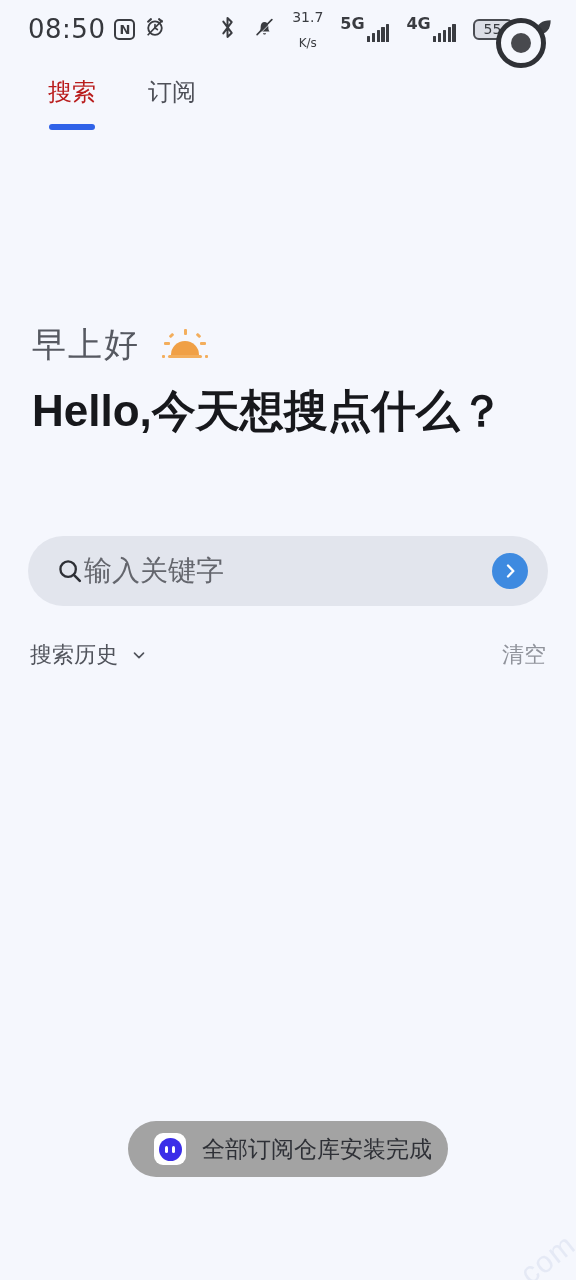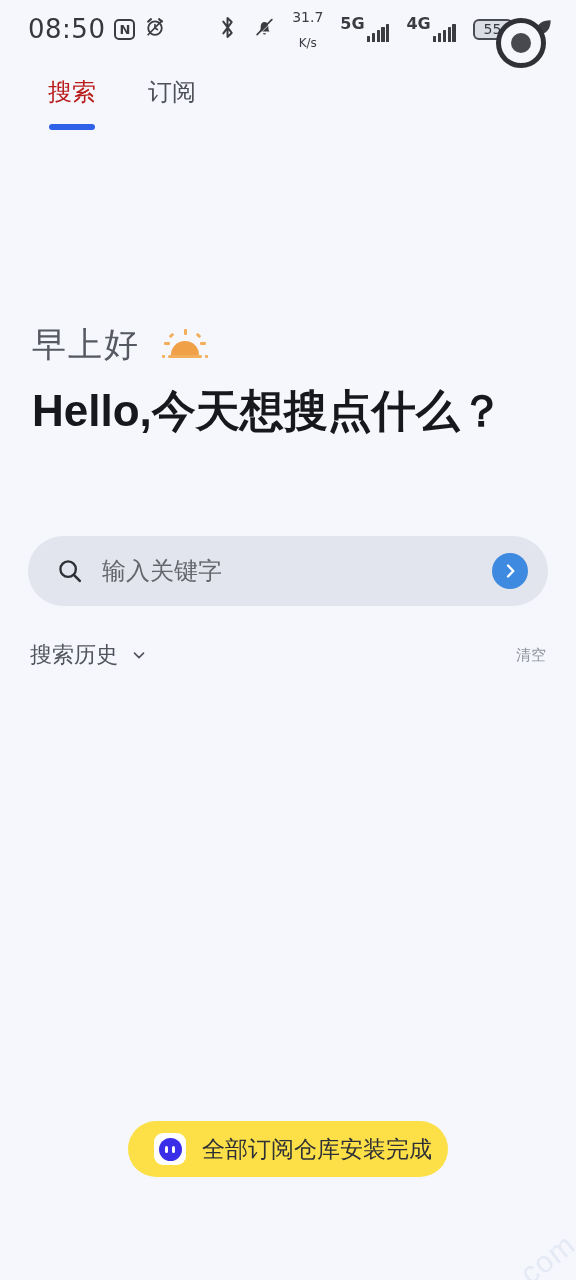--- a/index.html
+++ b/index.html
@@ -138,46 +138,46 @@
   .searchbar {
     position:absolute; left:28px; top:536px;
     width:520px; height:70px;
     background:#e2e5ed; border-radius:35px;
     display:flex; align-items:center;
     padding:0 14px 0 28px;
   }
   .search-icon { width:28px; height:28px; flex:0 0 auto; }
   .search-input {
     flex:1; border:none; outline:none; background:transparent;
-    font-size:24px; color:#2d2f35; margin-left:18px;
+    font-size:28px; color:#2d2f35; 
     font-family:"Liberation Sans","DejaVu Sans",sans-serif;
   }
   .search-input::placeholder { color:#64666d; }
   .go-btn {
     width:36px; height:36px; border-radius:50%;
     background:#3e8ae0; display:flex; align-items:center; justify-content:center;
     flex:0 0 auto; margin-right:6px;
   }
 
   
   .history-row {
     position:absolute; left:30px; top:640px;
     width:516px;
     display:flex; align-items:center; justify-content:space-between;
   }
   .history-left { display:flex; align-items:center; gap:12px; }
   .history-label { font-size:22px; color:#51545c; }
   .chev-down { width:18px; height:18px; }
-  .history-clear { font-size:15px; color:#90939b; }
+  .history-clear { font-size:22px; color:#90939b; }
 
   
   .toast {
     position:absolute; left:128px; top:1121px;
     width:320px; height:56px;
-    background:#fde047; border-radius:28px;
+    background:#a3a3a3; border-radius:28px;
     display:flex; align-items:center; gap:16px;
     padding:0 26px;
   }
   .toast-app-icon {
     width:32px; height:32px; border-radius:9px;
     background:#ffffff; display:flex; align-items:center; justify-content:center;
     flex:0 0 auto;
   }
   .toast-app-icon .blob {
     width:23px; height:23px; border-radius:50%;

